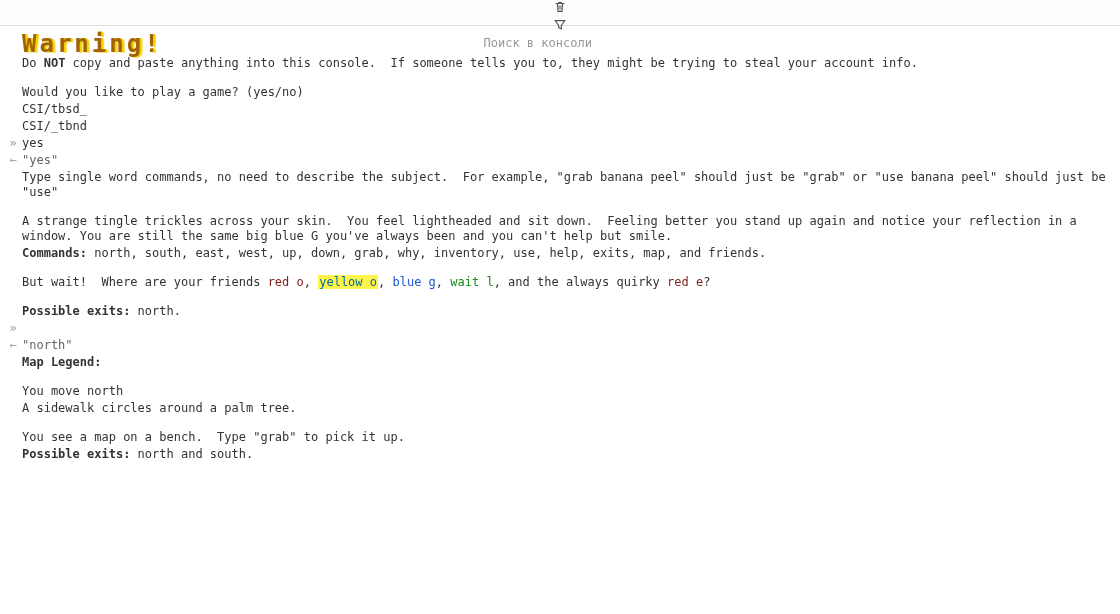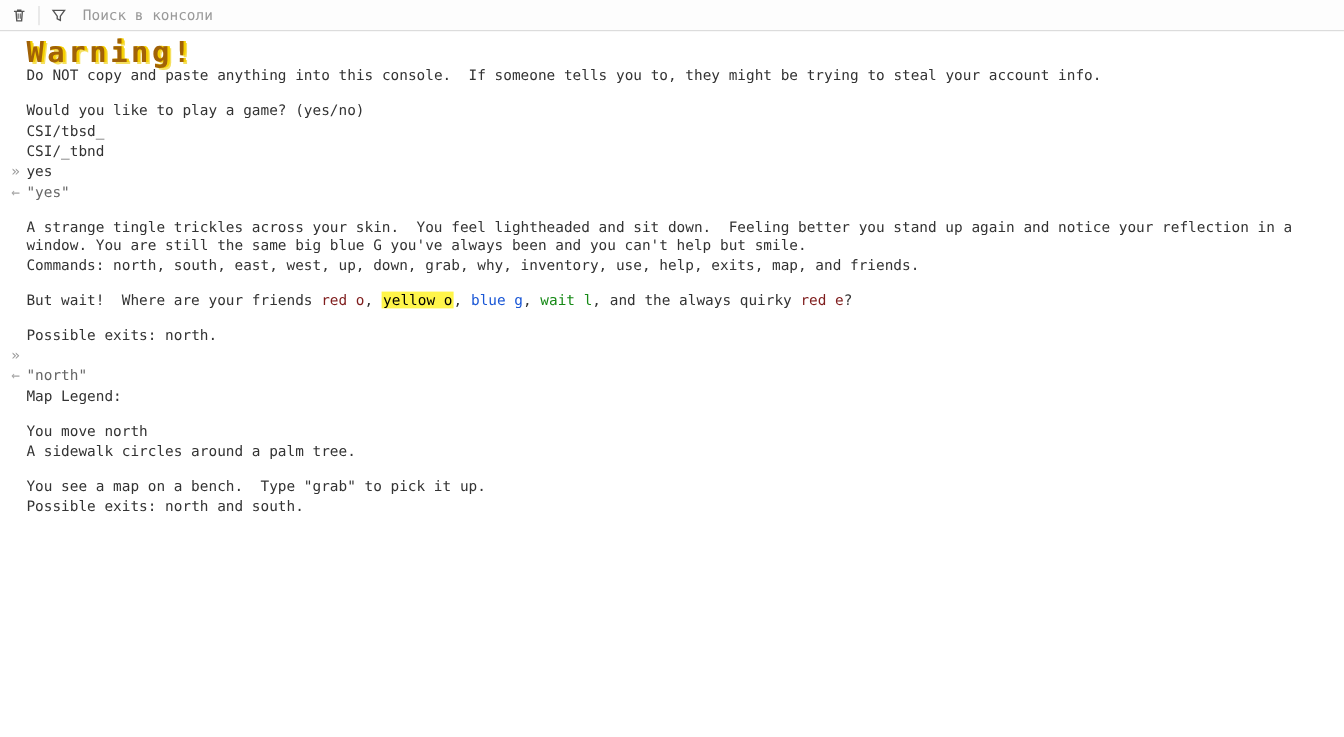--- a/index.html
+++ b/index.html
@@ -13,20 +13,21 @@
   }
   
   .toolbar {
     display: flex;
     align-items: center;
     height: 26px;
     border-bottom: 1px solid #dcdcdc;
     padding: 0 4px;
     gap: 2px;
     background: #fdfdfd;
+    flex-direction: column;
   }
   .tb-btn {
     width: 24px;
     height: 22px;
     display: flex;
     align-items: center;
     justify-content: center;
     color: #555;
     border-radius: 2px;
     cursor: pointer;
@@ -63,25 +64,25 @@
   }
   .gutter.in::before { content: "\00BB"; } 
   .gutter.out::before { content: "\2190"; color:#a6a6a6; } 
   .body {
     flex: 1;
     white-space: pre-wrap;
     font-family: Consolas, Menlo, "DejaVu Sans Mono", monospace;
   }
   .pre { white-space: pre; }
   .string { color: #666; }
-  .bold { font-weight: normal; }
+  .bold { font-weight: bold; }
   .red { color: #7f1d1d; }
   .blue { color: #1a57d6; }
   .green { color: #178a17; }
-  .yellow-hl { background: #fff54a; color: #000000; padding: 0 1px; }
+  .yellow-hl { background: #fff54a; color: #0369a1; padding: 0 1px; }
   .warning {
     font-weight: bold;
     font-size: 24px;
     letter-spacing: 3px;
     color: #a16207;
     text-shadow:
       1px 0 0 #f5d000,
       2px 0 0 #f5d000,
       3px 1px 0 #f5e060;
     padding-top: 4px;
@@ -145,20 +146,24 @@
 
   <div class="row">
     <div class="gutter in"></div>
     <div class="body">yes</div>
   </div>
   <div class="row">
     <div class="gutter out"></div>
     <div class="body string">"yes"</div>
   </div>
 
+  <div class="row">
+    <div class="gutter"></div>
+    <div class="body">Type single word commands, no need to describe the subject.  For example, "grab banana peel" should just be "grab" or "use banana peel" should just be "use"</div>
+  </div>
 
   <div class="row" style="height:12px">
       <div class="gutter"></div>
       <div class="body"></div>
     </div>
 
   <div class="row">
     <div class="gutter"></div>
     <div class="body">A strange tingle trickles across your skin.  You feel lightheaded and sit down.  Feeling better you stand up again and notice your reflection in a window. You are still the same big blue G you've always been and you can't help but smile.</div>
   </div>

